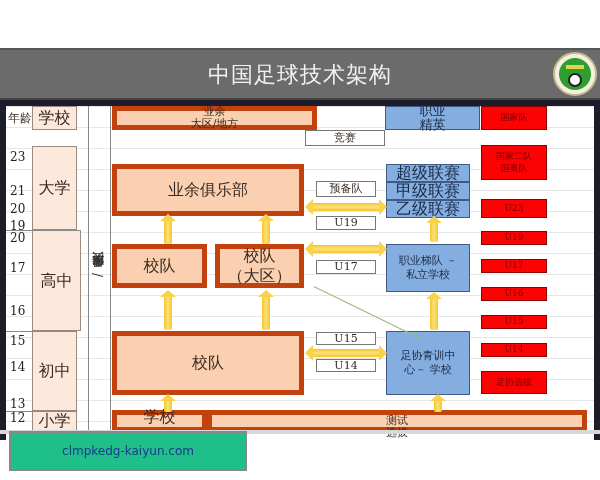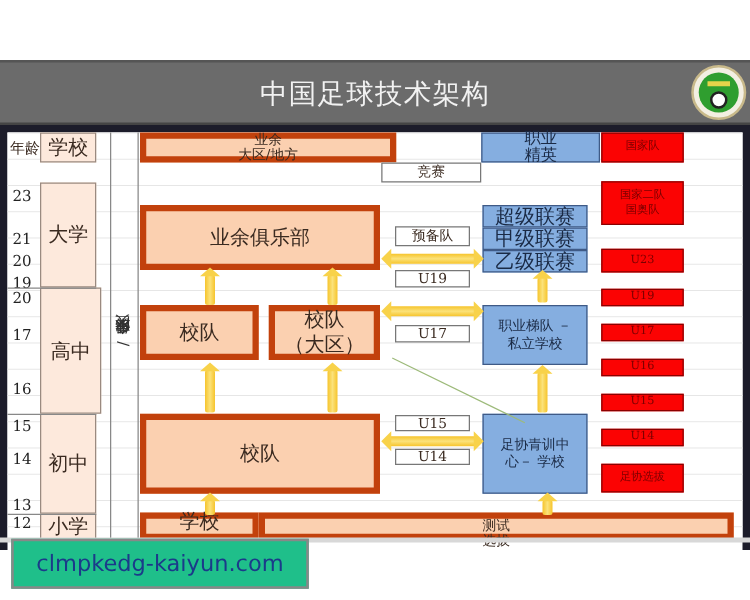--- a/index.html
+++ b/index.html
@@ -24,21 +24,21 @@
   .white{background:#fff;border:1px solid #777;font-size:11px}
   .age{position:absolute;font-size:12px;color:#222;left:10px}
   .vline{position:absolute;background:#888;width:1px}
   .hline{position:absolute;background:#888;height:1px}
   .arrow-v{position:absolute;width:8px;background:linear-gradient(90deg,#f6c42c,#fbe27a,#f6c42c);border-radius:2px}
   .arrow-v::before{content:"";position:absolute;left:-4px;top:-6px;border-left:8px solid transparent;border-right:8px solid transparent;border-bottom:7px solid #f8d24a}
   .arrow-h{position:absolute;height:8px;background:linear-gradient(#f6c42c,#fbe27a,#f6c42c)}
   .arrow-h::before{content:"";position:absolute;left:-7px;top:-4px;border-top:8px solid transparent;border-bottom:8px solid transparent;border-right:8px solid #f8d24a}
   .arrow-h::after{content:"";position:absolute;right:-7px;top:-4px;border-top:8px solid transparent;border-bottom:8px solid transparent;border-left:8px solid #f8d24a}
   .vert-label{position:absolute;left:90px;top:220px;width:18px;height:110px;writing-mode:vertical-rl;transform:rotate(180deg);font-size:12px;color:#333;text-align:center}
-  .watermark{left:9px;top:431px;width:238px;height:40px;background:#1fbf8a;border:2px solid #888;display:flex;align-items:center;justify-content:center;color:#1b3a8a;font-family:"DejaVu Sans",sans-serif;font-size:18px}
+  .watermark{left:9px;top:431px;width:238px;height:40px;background:#1fbf8a;border:2px solid #888;display:flex;align-items:center;justify-content:center;color:#1b3a8a;font-family:"DejaVu Sans",sans-serif;font-size:12px}
   .gray-strip{left:0;top:430px;width:600px;height:4px;background:#d8d8d8}
   .diag-line{left:314px;top:286px;width:118px;height:1px;background:#9dba7a;transform-origin:0 0;transform:rotate(26deg)}
 </style>
 </head>
 <body>
 
 <div class="abs titlebar">
   <div class="title">中国足球技术架构</div>
 </div>
 <div class="abs logo">

